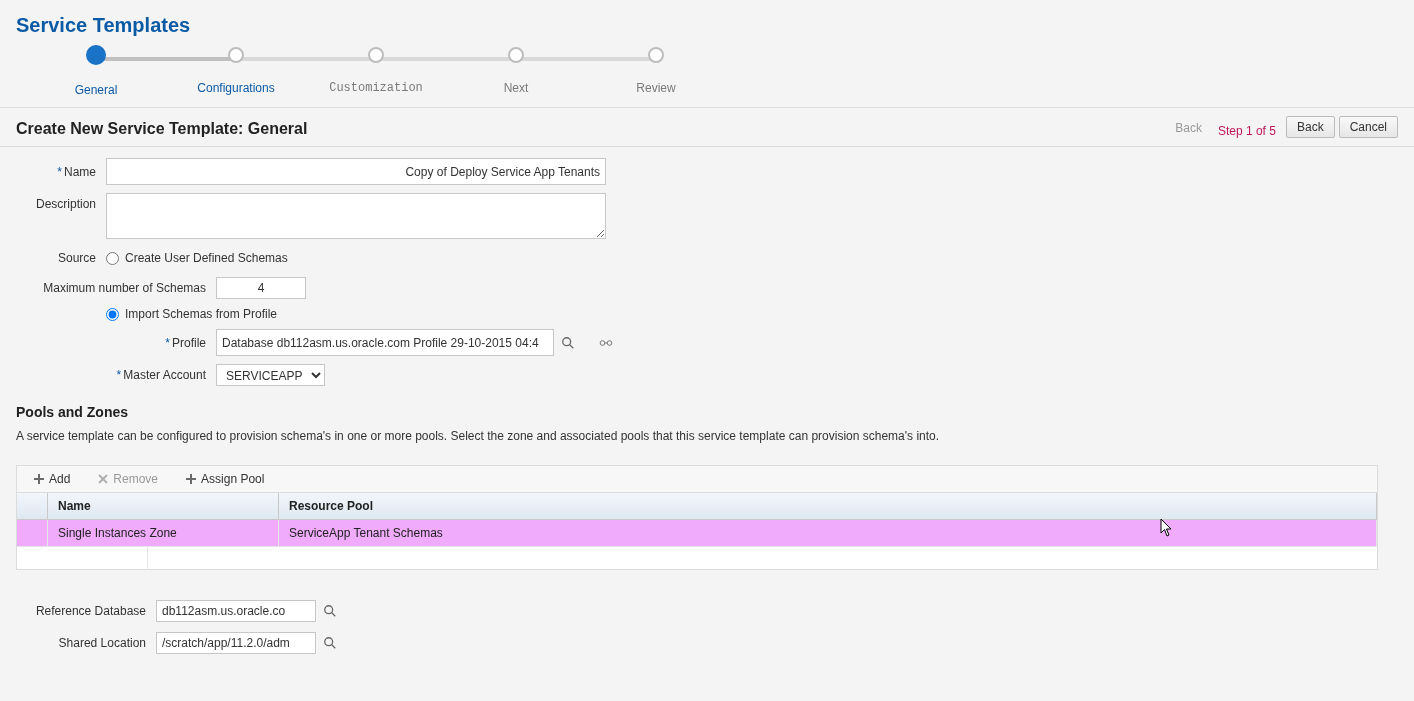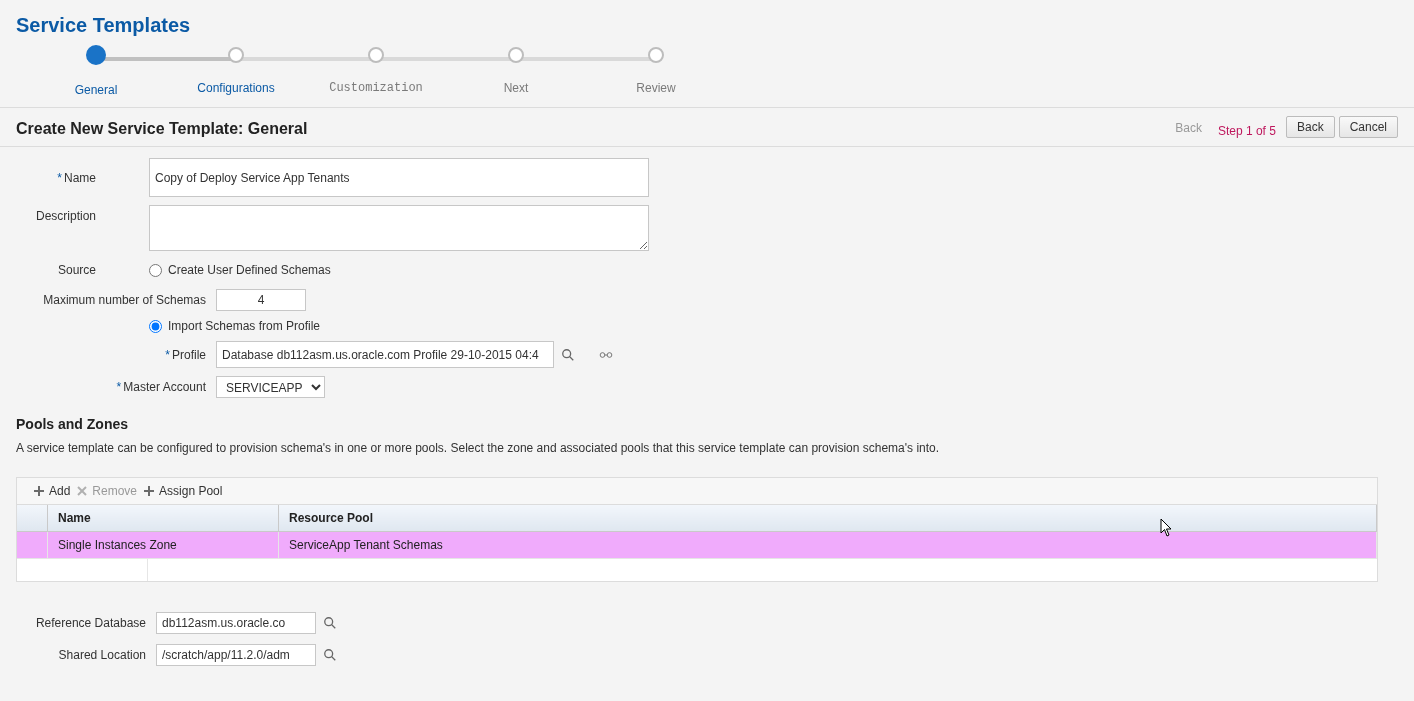--- a/index.html
+++ b/index.html
@@ -131,41 +131,40 @@
     overflow-y: scroll;
     padding: 0 0 20px 16px;
     box-sizing: border-box;
   }
 
   
   .form-row {
     display: flex;
     align-items: flex-start;
     margin: 8px 0;
-    gap: 43px;
   }
   .form-row.align-center { align-items: center; }
   .form-label {
     flex: 0 0 80px;
     text-align: right;
     padding-right: 10px;
     color: #333;
     line-height: 22px;
   }
   .req { color: #0b5aa5; padding-right: 2px; }
   input[type=text], textarea, select, .fake-input {
     border: 1px solid #c7c7c7;
     background: #fff;
     padding: 3px 5px;
     font-size: 12px;
     font-family: inherit;
     color: #333;
     box-sizing: border-box;
   }
-  .name-input { width: 500px; height: 39px; }
+  .name-input { width: 500px; height: 27px; text-align: right; }
   .desc-input { width: 500px; height: 46px; resize: both; }
   .radio-block { display: flex; align-items: center; gap: 6px; }
   .radio-block input { margin: 0; }
 
   .sub-indent { margin-left: 90px; }
 
   .sub-row {
     display: flex;
     align-items: center;
     margin: 8px 0;
@@ -209,21 +208,21 @@
 
   
   .table-wrap {
     border: 1px solid #dcdcdc;
     background: #fff;
     margin-right: 20px;
   }
   .toolbar {
     display: flex;
     align-items: center;
-    gap: 6px;
+    gap: 27px;
     padding: 6px 16px;
     border-bottom: 1px solid #dcdcdc;
     background: #f7f7f7;
   }
   .tool-btn {
     display: inline-flex;
     align-items: center;
     gap: 4px;
     color: #333;
     font-size: 12px;

